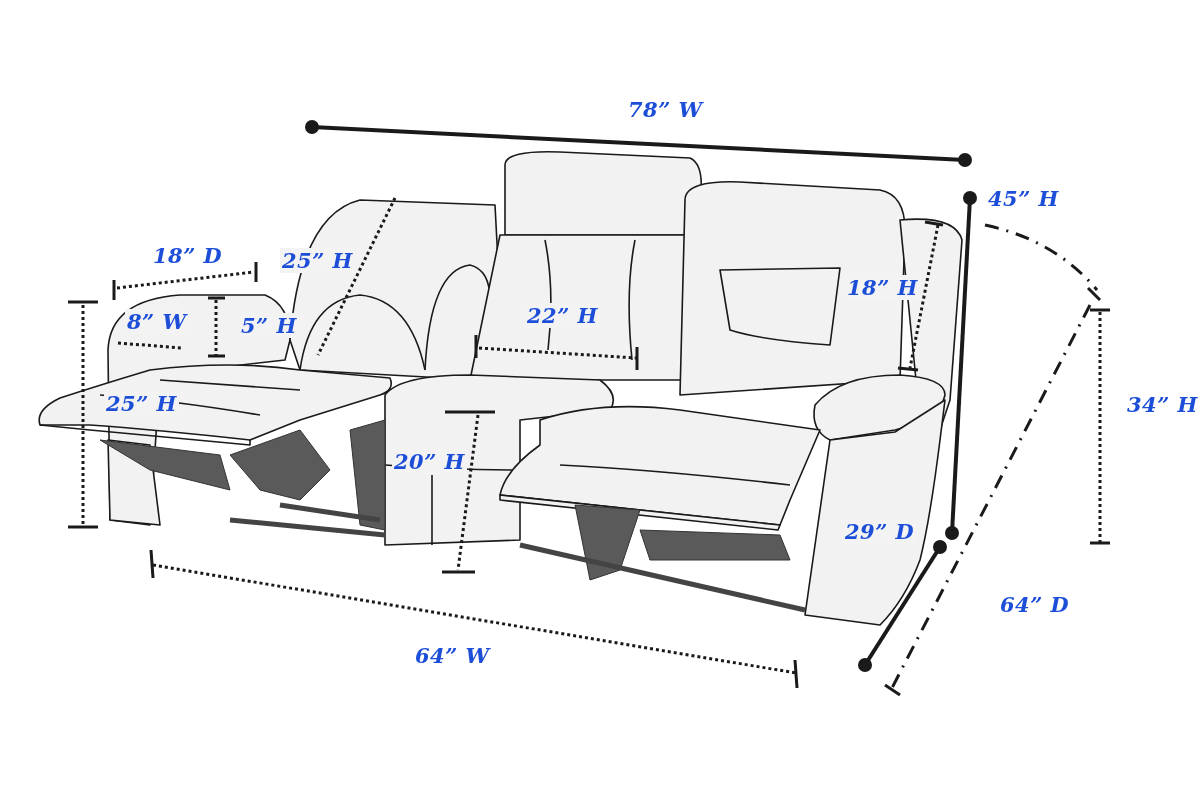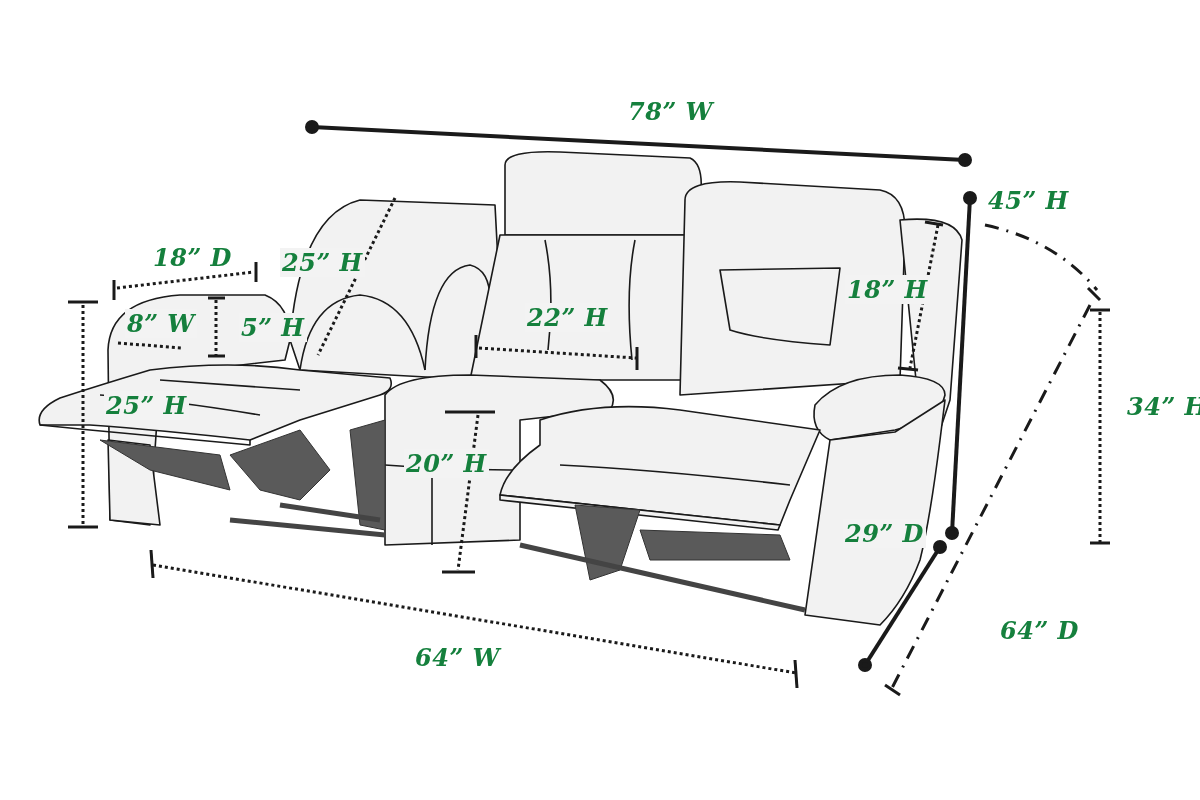--- a/index.html
+++ b/index.html
@@ -3,22 +3,22 @@
 <meta charset="utf-8">
 <style>
   html, body { margin: 0; padding: 0; background: #ffffff; }
   body { width: 1200px; height: 800px; overflow: hidden; position: relative; }
   #diagram { position: absolute; left: 0; top: 0; width: 1200px; height: 800px; }
   .dim-label {
     position: absolute;
     font-family: "DejaVu Serif", serif;
     font-weight: bold;
     font-style: italic;
-    font-size: 24px;
-    color: #15803d;
+    font-size: 21px;
+    color: #1d4ed8;
     white-space: nowrap;
     letter-spacing: 0.5px;
     text-align: right;
   }
   .dim-label.bg { background: #f3f3f3; padding: 0 2px; }
 </style>
 </head>
 <body>
 
 <div id="diagram">
@@ -126,23 +126,23 @@
     <g stroke="#1a1a1a" stroke-width="3" stroke-dasharray="14 8 2 8" fill="none">
       <path d="M985 225 Q1055 240 1097 290"></path>
       <line x1="1090" y1="305" x2="892" y2="688"></line>
     </g>
   </svg>
 
   <span class="dim-label" style="left:628px;top:97px;">78” W</span>
   <span class="dim-label" style="left:988px;top:186px;">45” H</span>
   <span class="dim-label" style="left:395px;top:643px;margin-left:20px;">64” W</span>
   <span class="dim-label bg" style="left:843px;top:519px;">29” D</span>
-  <span class="dim-label" style="left:1000px;top:592px;margin-top:24px;">64” D</span>
+  <span class="dim-label" style="left:1000px;top:592px;">64” D</span>
   <span class="dim-label" style="left:1105px;top:392px;margin-left:22px;">34” H</span>
   <span class="dim-label" style="left:153px;top:243px;">18” D</span>
   <span class="dim-label bg" style="left:125px;top:309px;">8” W</span>
   <span class="dim-label bg" style="left:220px;top:313px;margin-left:19px;">5” H</span>
   <span class="dim-label bg" style="left:104px;top:391px;">25” H</span>
   <span class="dim-label bg" style="left:280px;top:248px;">25” H</span>
   <span class="dim-label bg" style="left:525px;top:303px;">22” H</span>
-  <span class="dim-label bg" style="left:392px;top:449px;margin-left:12px;">20” H</span>
+  <span class="dim-label bg" style="left:392px;top:449px;">20” H</span>
   <span class="dim-label bg" style="left:845px;top:275px;">18” H</span>
 </div>
 
 </body></html>

